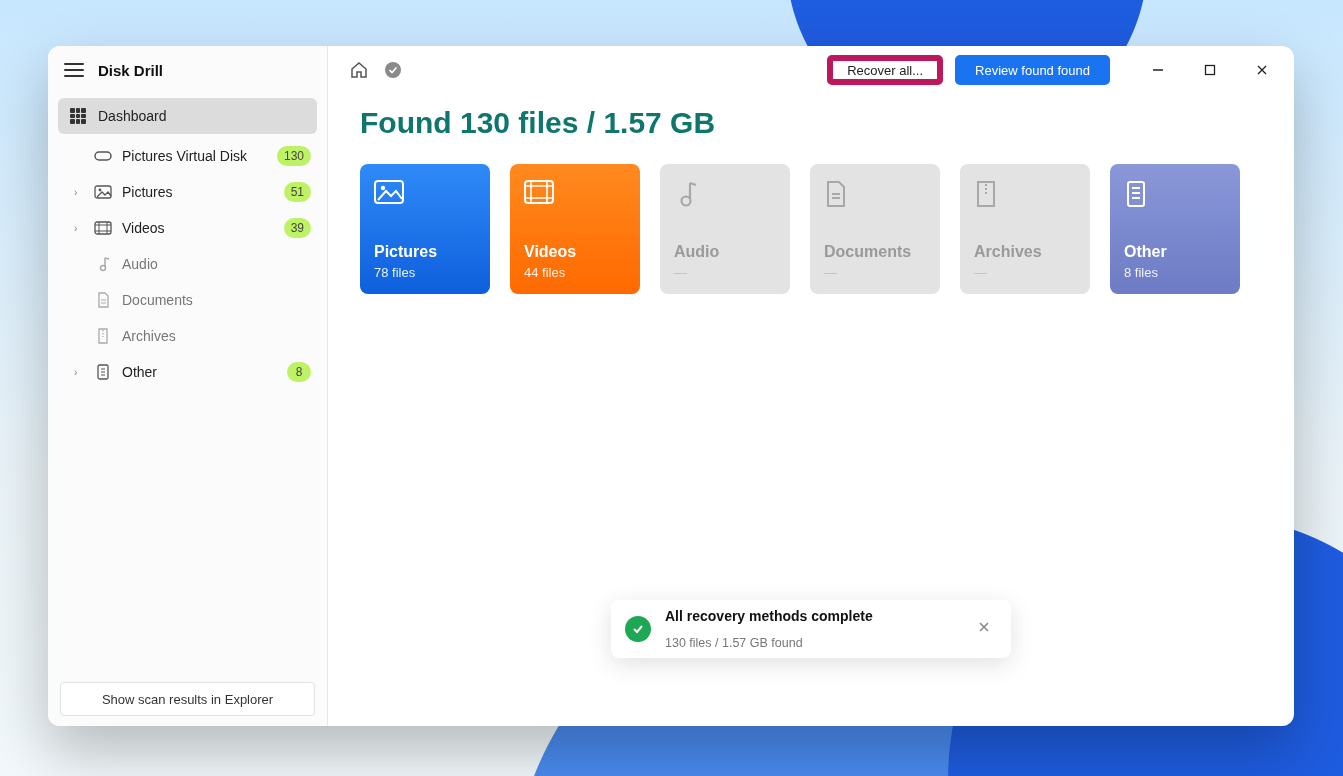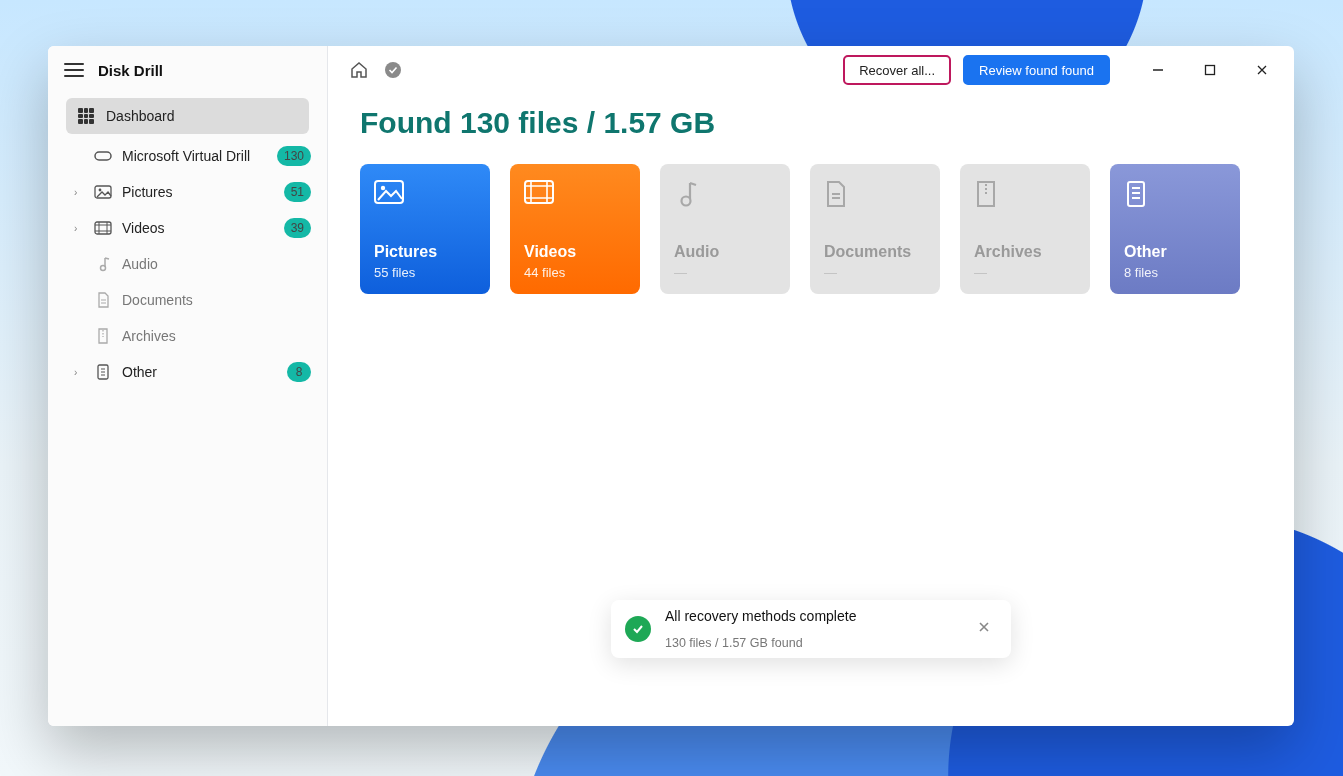--- a/index.html
+++ b/index.html
@@ -16,21 +16,21 @@
       radial-gradient(circle at 90% 100%, #1e5ce0 0 260px, transparent 261px),
       radial-gradient(circle at 62% 115%, #4a8bf0 0 320px, transparent 321px),
       linear-gradient(180deg,#c7e7ff,#eaf3f8 60%, #f2f8fb);
   }
 
   .window {
     position: absolute;
     left: 48px; top: 46px;
     width: 1246px; height: 680px;
     background: #ffffff;
-    border-radius: 6px;
+    border-radius: 12px;
     box-shadow: 0 25px 60px rgba(0,0,0,.25);
     display: flex;
     overflow: hidden;
   }
 
   
   .sidebar {
     width: 280px;
     border-right: 1px solid #e5e7eb;
     display: flex; flex-direction: column;
@@ -38,21 +38,21 @@
   }
   .side-header {
     height: 48px; display: flex; align-items: center; gap: 14px; padding: 0 16px;
   }
   .hamburger { width: 20px; height: 14px; display:flex; flex-direction:column; justify-content:space-between; cursor:pointer;}
   .hamburger span { height:2px; background:#333; border-radius:1px;}
   .app-title { font-size:15px; font-weight:600; color:#111; }
 
   .nav-item {
     display:flex; align-items:center; gap:12px;
-    height:36px; margin:4px 18px; padding:0 12px; border-radius:6px;
+    height:36px; margin:4px 10px; padding:0 12px; border-radius:6px;
     font-size:14px; color:#222; cursor:pointer;
   }
   .nav-item.active { background:#dcdcdc; font-weight:500;}
   .nav-item .grid-icon {
     width:16px; height:16px; display:grid; grid-template-columns:repeat(3,1fr); grid-template-rows:repeat(3,1fr); gap:1px;
   }
   .nav-item .grid-icon i { background:#333; border-radius:1px;}
 
   .section-label { font-size:14px; font-weight:600; padding:10px 18px 6px; color:#111;}
 
@@ -60,21 +60,21 @@
   .tree li {
     display:flex; align-items:center; gap:10px;
     height:36px; padding:0 10px 0 20px; border-radius:6px;
     font-size:14px; color:#222; cursor:pointer;
   }
   .tree .chev { width:10px; color:#666; font-size:10px; opacity:.8;}
   .tree .ico { width:18px; height:18px; display:flex; align-items:center; justify-content:center; color:#555;}
   .tree .label { flex:1; }
   .badge {
     min-width:24px; height:20px; padding:0 7px;
-    background:#14b8a6; border-radius:10px;
+    background:#bef264; border-radius:10px;
     font-size:12px; color:#444;
     display:flex; align-items:center; justify-content:center;
   }
   .tree li.muted { color:#777; }
   .tree li.indent { padding-left:40px; }
 
   .sidebar-footer {
     margin-top:auto; padding:10px 12px;
   }
   .explorer-btn {
@@ -85,21 +85,21 @@
   
   .main { flex:1; display:flex; flex-direction:column; position:relative;}
   .titlebar {
     height:48px; display:flex; align-items:center; padding:0 10px 0 20px; gap:12px;
   }
   .home-icon, .check-icon { width:22px; height:22px; display:flex; align-items:center; justify-content:center; color:#555; cursor:pointer;}
   .check-icon svg circle { fill:#8a8a8a; }
   .titlebar-spacer { flex:1; }
   .btn {
     height:30px; padding:0 14px; border-radius:5px; font-size:13px; cursor:pointer;
-    border:2px solid #be185d; background:#fff; color:#222;
+    border:6px solid #be185d; background:#fff; color:#222;
   }
   .btn.primary { background:#1a73f0; border-color:#1a73f0; color:#fff; }
   .win-ctrl { display:flex; gap:8px; margin-left:14px;}
   .win-ctrl span {
     width:44px; height:30px; display:flex; align-items:center; justify-content:center;
     color:#222; cursor:pointer; font-size:13px;
   }
 
   .content { padding:12px 32px; }
   .headline { font-size:30px; font-weight:700; color:#0f766e; }
@@ -124,21 +124,21 @@
     position:absolute; left:50%; transform:translateX(-50%);
     bottom:68px; width:400px; height:58px;
     background:#fff; border-radius:8px; box-shadow:0 6px 24px rgba(0,0,0,.12);
     display:flex; align-items:center; padding:0 14px; gap:14px;
   }
   .toast .ok {
     width:26px; height:26px; border-radius:50%; background:#1ea856;
     display:flex; align-items:center; justify-content:center; color:#fff; font-size:14px;
   }
   .toast .txt { flex:1; }
-  .toast .t1 { font-size:14px; font-weight:400; color:#111;}
+  .toast .t1 { font-size:14px; font-weight:700; color:#111;}
   .toast .t2 { font-size:12.5px; color:#777; margin-top:12px;}
   .toast .close { color:#888; font-size:16px; cursor:pointer; padding:6px;}
 
 </style>
 </head>
 <body>
 
 <div class="bg-swirl"></div>
 
 <div class="window">
@@ -170,21 +170,21 @@
 
 
     <ul class="tree">
       <li>
         <span class="chev"></span>
         <span class="ico">
           <svg width="18" height="14" viewBox="0 0 18 14">
               <rect x="1" y="3" width="16" height="8" rx="4" fill="none" stroke="#555" stroke-width="1.5"></rect>
             </svg>
         </span>
-        <span class="label">Microsoft Virtual Drill</span>
+        <span class="label">Pictures Virtual Disk</span>
         <span class="badge">130</span>
       </li>
       <li>
         <span class="chev">›</span>
         <span class="ico">
           <svg width="18" height="14" viewBox="0 0 18 14">
               <rect x="1" y="1" width="16" height="12" rx="2" fill="none" stroke="#555" stroke-width="1.3"></rect>
               <circle cx="6" cy="5" r="1.4" fill="#555"></circle>
               <path d="M3 12 L8 7 L11 10 L14 7 L17 11" fill="none" stroke="#555" stroke-width="1.3"></path>
             </svg>
@@ -237,20 +237,23 @@
           <svg width="14" height="16" viewBox="0 0 14 16">
               <rect x="2" y="1" width="10" height="14" rx="1.5" fill="none" stroke="#555" stroke-width="1.3"></rect>
               <path d="M5 5 H9 M5 8 H9 M5 11 H9" stroke="#555" stroke-width="1.2"></path>
             </svg>
         </span>
         <span class="label">Other</span>
         <span class="badge">8</span>
       </li>
     </ul>
 
+    <div class="sidebar-footer">
+      <button class="explorer-btn">Show scan results in Explorer</button>
+    </div>
   </aside>
 
   <section class="main">
     <div class="titlebar">
       <span class="home-icon">
         <svg width="18" height="18" viewBox="0 0 18 18">
             <path d="M2 8 L9 2 L16 8 V16 H11 V11 H7 V16 H2 Z" fill="none" stroke="#555" stroke-width="1.5"></path>
           </svg>
       </span>
       <span class="check-icon">
@@ -287,21 +290,21 @@
       <div class="cards">
         <div class="card pictures">
           <div class="cicon">
             <svg width="30" height="24" viewBox="0 0 30 24">
                 <rect x="1" y="1" width="28" height="22" rx="3" fill="none" stroke="#fff" stroke-width="2"></rect>
                 <circle cx="9" cy="8" r="2.2" fill="#fff"></circle>
                 <path d="M4 20 L12 11 L17 16 L22 11 L28 19" fill="none" stroke="#fff" stroke-width="2"></path>
               </svg>
           </div>
           <div class="ctitle">Pictures</div>
-          <div class="csub">55 files</div>
+          <div class="csub">78 files</div>
         </div>
         <div class="card videos">
           <div class="cicon">
             <svg width="30" height="24" viewBox="0 0 30 24">
                 <rect x="1" y="1" width="28" height="22" rx="3" fill="none" stroke="#fff" stroke-width="2"></rect>
                 <path d="M1 6 H29 M1 18 H29 M7 1 V23 M23 1 V23" stroke="#fff" stroke-width="1.6"></path>
               </svg>
           </div>
           <div class="ctitle">Videos</div>
           <div class="csub">44 files</div>

